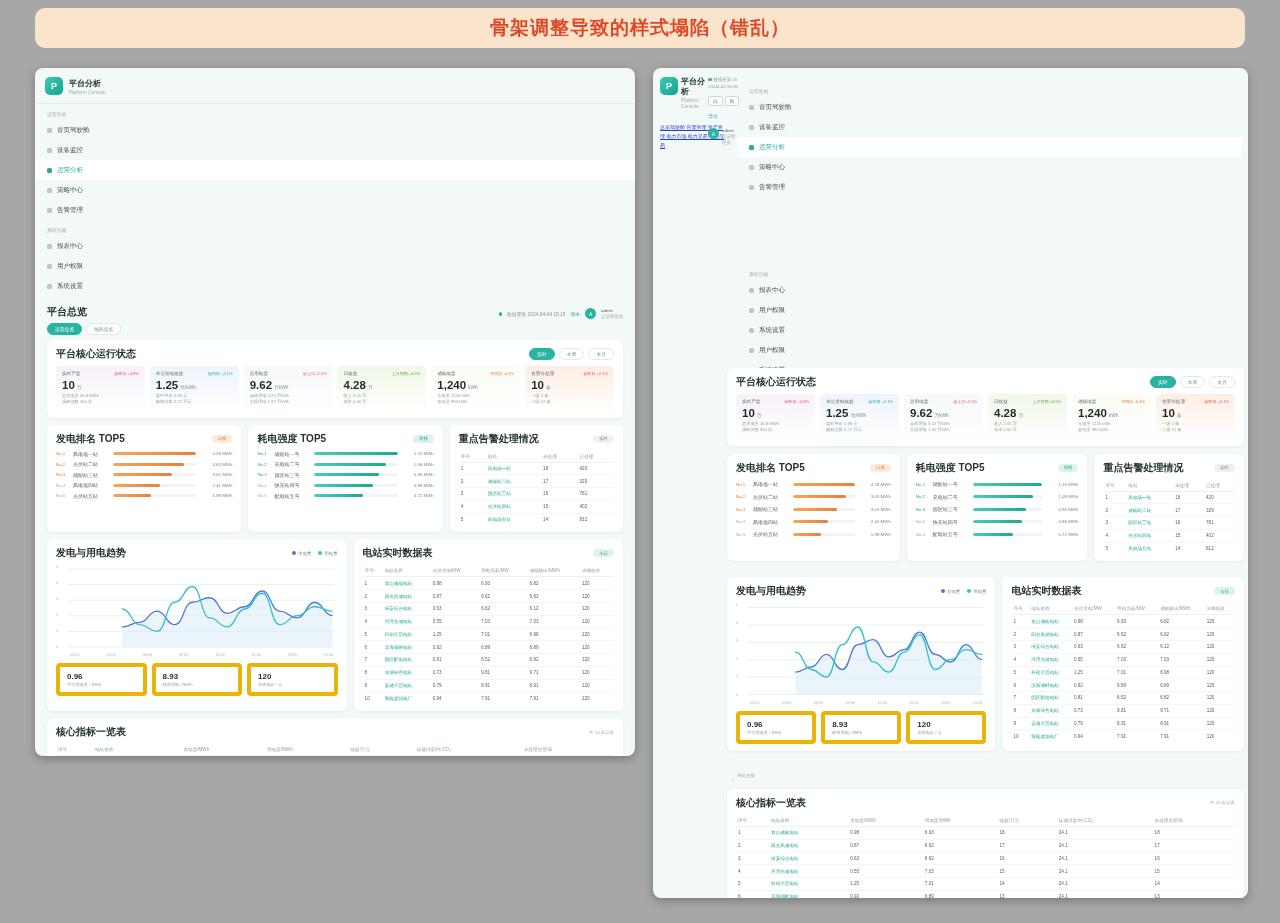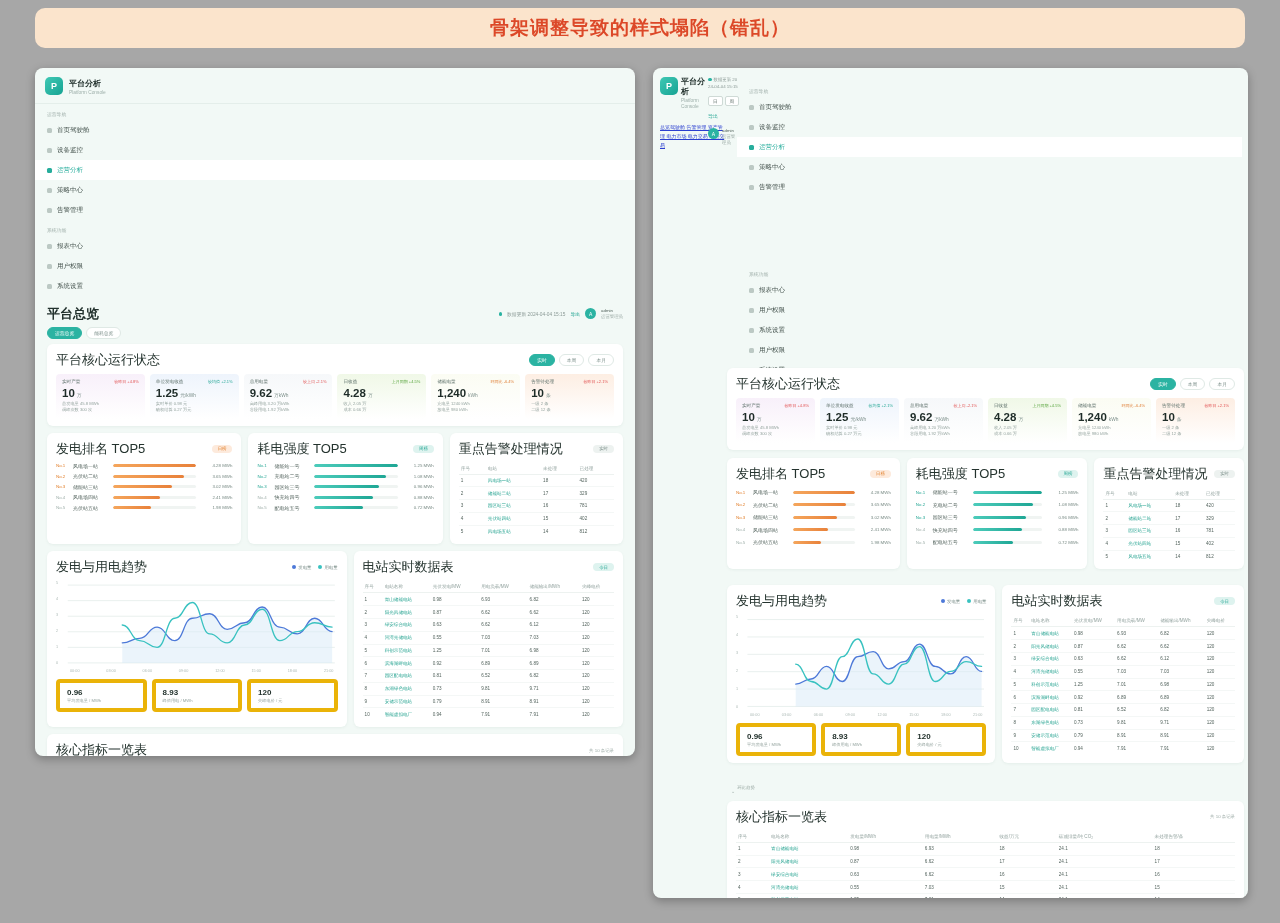--- a/index.html
+++ b/index.html
@@ -25,36 +25,36 @@
 
   .nav-group-label { font-size:4.8px; color:#a2b1ac; padding:7px 12px 3px; }
   .nav-item { display:flex; align-items:center; gap:5px; padding:5.5px 12px; font-size:6.5px; color:#46544f; cursor:pointer; }
   .nav-item .ic { width:5px; height:5px; border-radius:1.5px; background:#bcc9c4; flex:none; }
   .nav-item.active { background:#ffffff; color:#27ad9c; }
   .nav-item.active .ic { background:#27ad9c; }
   .odd { font-family:"Liberation Serif","DejaVu Serif",serif; }
 
   
   .page-head { display:flex; justify-content:space-between; align-items:flex-start; padding:9px 12px 5px; }
-  .ph-title { font-size:13px; font-weight:bold; color:#22312d; }
+  .ph-title { font-size:10px; font-weight:bold; color:#22312d; }
   .ph-tabs { display:flex; gap:4px; margin-top:4px; }
   .pill { font-size:4.8px; padding:2px 7px; border-radius:8px; background:#fff; border:1px solid #dfe9e5; color:#7d908b; cursor:pointer; }
   .pill.active { background:#2bb3a2; border-color:#2bb3a2; color:#fff; }
   .ph-meta { display:flex; align-items:center; gap:5px; font-size:4.8px; color:#8b9a96; margin-top:3px; }
   .upd-dot { width:3.5px; height:3.5px; border-radius:50%; background:#2bb3a2; }
   .export { color:#27a795; cursor:pointer; }
   .avatar { width:11px; height:11px; border-radius:50%; background:#2bb3a2; color:#fff; font-size:5px;
             display:flex; align-items:center; justify-content:center; flex:none; }
   .user-txt { font-size:4.4px; color:#55655f; line-height:1.35; }
   .user-txt .role { color:#9aa9a4; }
 
   
   .card { background:#fff; border-radius:6px; margin:0 12px 7px; padding:7px 9px; box-shadow:0 1px 3px rgba(25,60,52,.06); }
   .card-head { display:flex; justify-content:space-between; align-items:center; margin-bottom:5px; }
-  .card-title { font-size:13px; font-weight:normal; color:#24332e; }
+  .card-title { font-size:10px; font-weight:bold; color:#24332e; }
   .badge { font-size:4.4px; padding:1.5px 6px; border-radius:7px; cursor:pointer; }
   .badge.orange { background:#fdeadc; color:#e2812e; }
   .badge.teal   { background:#def3ef; color:#26a795; }
   .badge.gray   { background:#edf2f0; color:#7d908b; }
   .filters { display:flex; gap:4px; align-items:center; }
 
   
   .stats-row { display:flex; gap:5px; }
   .stat { flex:1; border-radius:4px; padding:5px 6px; }
   .stat-top { display:flex; justify-content:space-between; align-items:center; }

